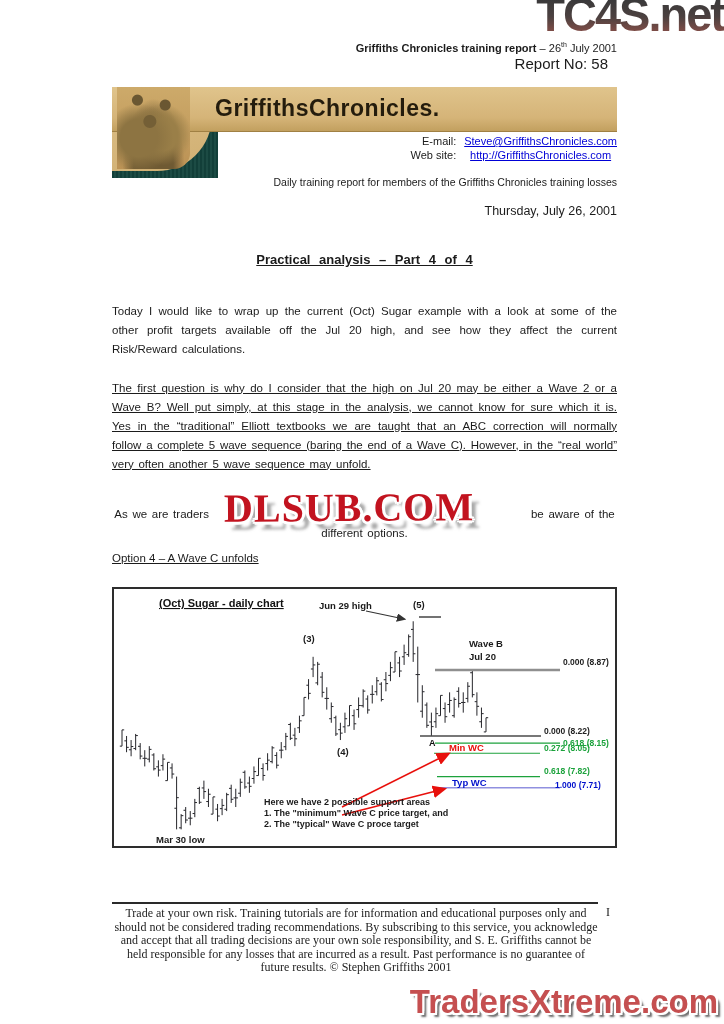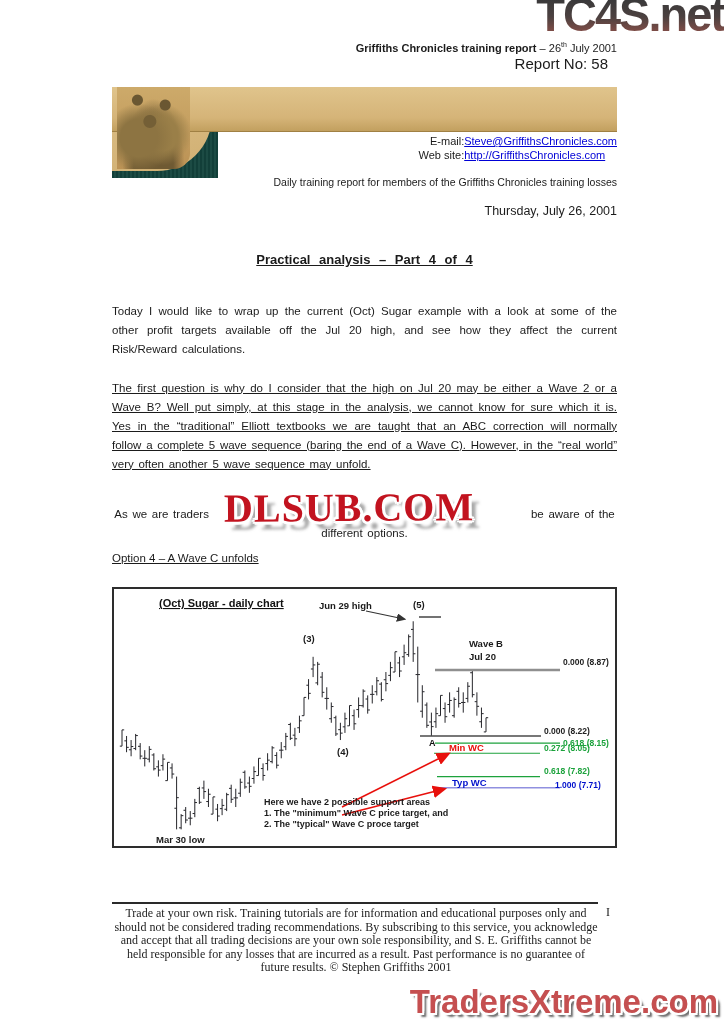--- a/index.html
+++ b/index.html
@@ -40,23 +40,23 @@
          radial-gradient(circle at 28% 16%, #6a5732 0 5px, rgba(0,0,0,0) 6px),
          radial-gradient(circle at 66% 22%, #6a5732 0 5px, rgba(0,0,0,0) 6px),
          radial-gradient(circle at 45% 42%, #745f36 0 6px, rgba(0,0,0,0) 7px),
          radial-gradient(ellipse at 30% 62%, #8d7442 0 26%, rgba(0,0,0,0) 48%),
          radial-gradient(ellipse at 62% 58%, #9a7f48 0 24%, rgba(0,0,0,0) 46%),
          radial-gradient(ellipse at 50% 95%, #6f5a33 0 38%, rgba(0,0,0,0) 60%),
          linear-gradient(180deg,#cdaa6a,#bb9255);}
 
   
   .contact{top:134px;right:107px;display:grid;grid-template-columns:auto auto;
-           column-gap:0;font-size:11px;line-height:14px;}
+           column-gap:8px;font-size:11px;line-height:14px;}
   .contact .lbl{text-align:right;}
-  .contact a{color:#0000d6;text-decoration:underline;cursor:pointer;text-align:left;}
+  .contact a{color:#0000d6;text-decoration:underline;cursor:pointer;text-align:center;}
   .tagline{top:176px;right:107px;font-size:10.5px;}
   .dateline{top:204px;right:107px;font-size:12.5px;}
 
   
   .heading{top:252px;left:112px;width:505px;text-align:center;font-size:13px;
            font-weight:bold;text-decoration:underline;word-spacing:5px;}
   .para{left:112px;width:505px;font-size:11.5px;line-height:19px;
         text-align:justify;word-spacing:1.5px;}
   .p1{top:290px;} .p2{top:367px;text-decoration:underline;} .p3{top:493px;text-align:center;}
   .gap-spacer{display:inline-block;width:322px;}
@@ -96,20 +96,21 @@
 <div class="abs hline1">
   <b>Griffiths Chronicles training report</b><span> – 26</span><sup>th</sup><span> July 2001</span>
 </div>
 <div class="abs hline2">Report No: 58</div>
 
 <div class="abs banner">
   <div class="teal"></div>
   <div class="tantab"></div>
   <div class="tanstrip"></div>
   <div class="photo"></div>
+  <div class="brand">GriffithsChronicles.</div>
 </div>
 
 <div class="abs contact">
   <span class="lbl">E-mail:</span>
   <a>Steve@GriffithsChronicles.com</a>
   <span class="lbl">Web site:</span>
   <a>http://GriffithsChronicles.com</a>
 </div>
 
 <div class="abs tagline">Daily training report for members of the Griffiths Chronicles training losses</div>

